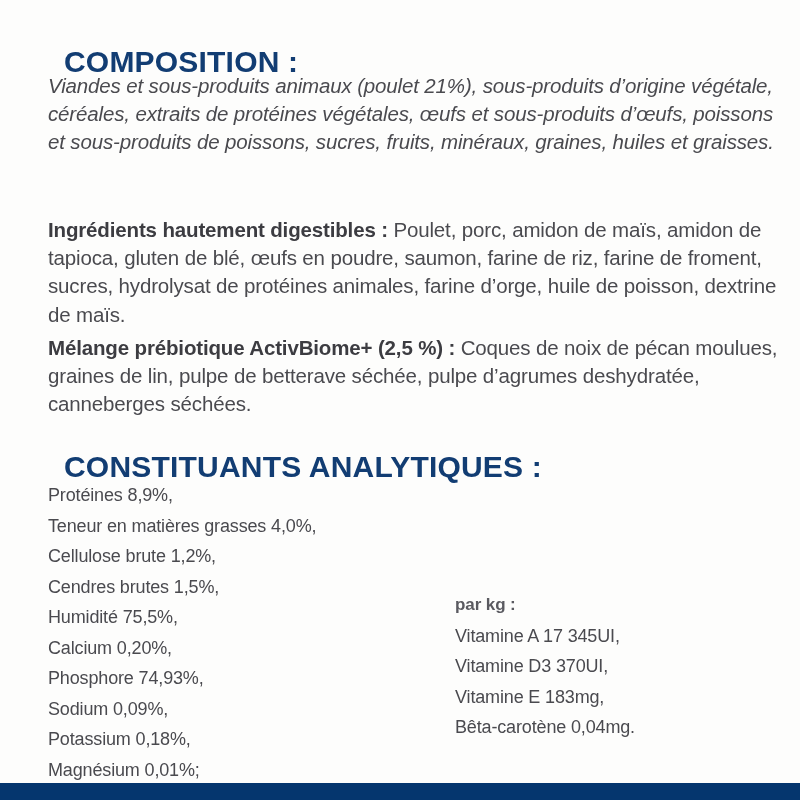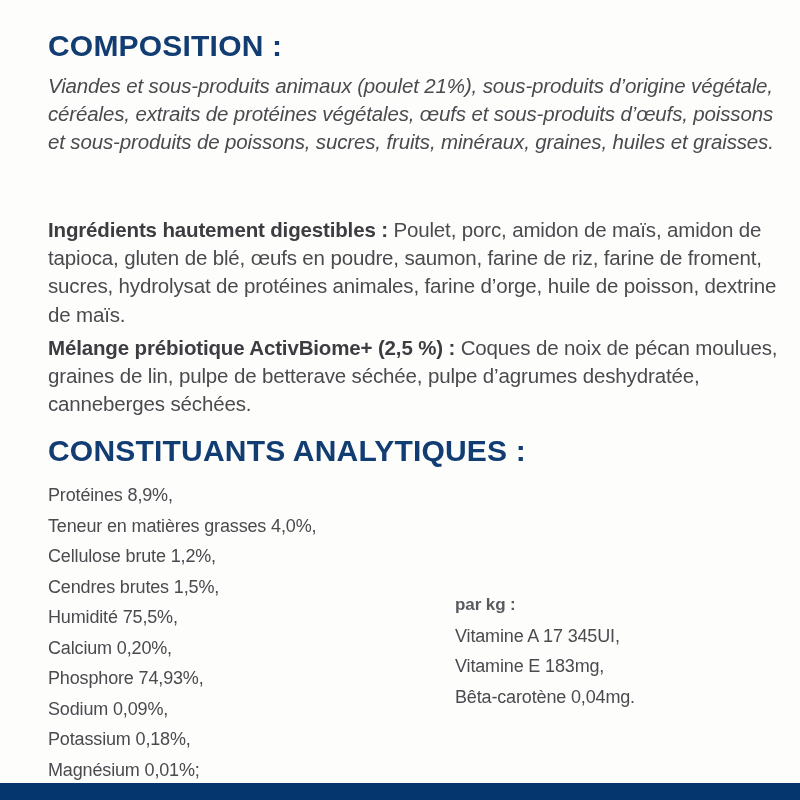--- a/index.html
+++ b/index.html
@@ -25,21 +25,21 @@
     background: #fdfdfc;
   }
 
   
   .section-heading {
     color: #123d73;
     font-weight: bold;
     font-size: 30px;
     letter-spacing: 0.2px;
     line-height: 1.05;
-    margin: 0;
+    margin: 16px;
     font-family: "Liberation Sans", sans-serif;
   }
 
   #composition-heading {
     position: absolute;
     left: 48px;
     top: 30px;
   }
 
   #analytical-heading {
@@ -153,19 +153,20 @@
     <div class="constituent-line">Calcium 0,20%,</div>
     <div class="constituent-line">Phosphore 74,93%,</div>
     <div class="constituent-line">Sodium 0,09%,</div>
     <div class="constituent-line">Potassium 0,18%,</div>
     <div class="constituent-line">Magnésium 0,01%;</div>
   </div>
 
   <div id="analytical-right-column">
     <div class="column-label">par kg :</div>
     <div class="constituent-line">Vitamine A 17 345UI,</div>
+    <div class="constituent-line">Vitamine D3 370UI,</div>
     <div class="constituent-line">Vitamine E 183mg,</div>
     <div class="constituent-line">Bêta-carotène 0,04mg.</div>
   </div>
 
   <div id="footer-bar"></div>
 
 </div>
 
 </body></html>

